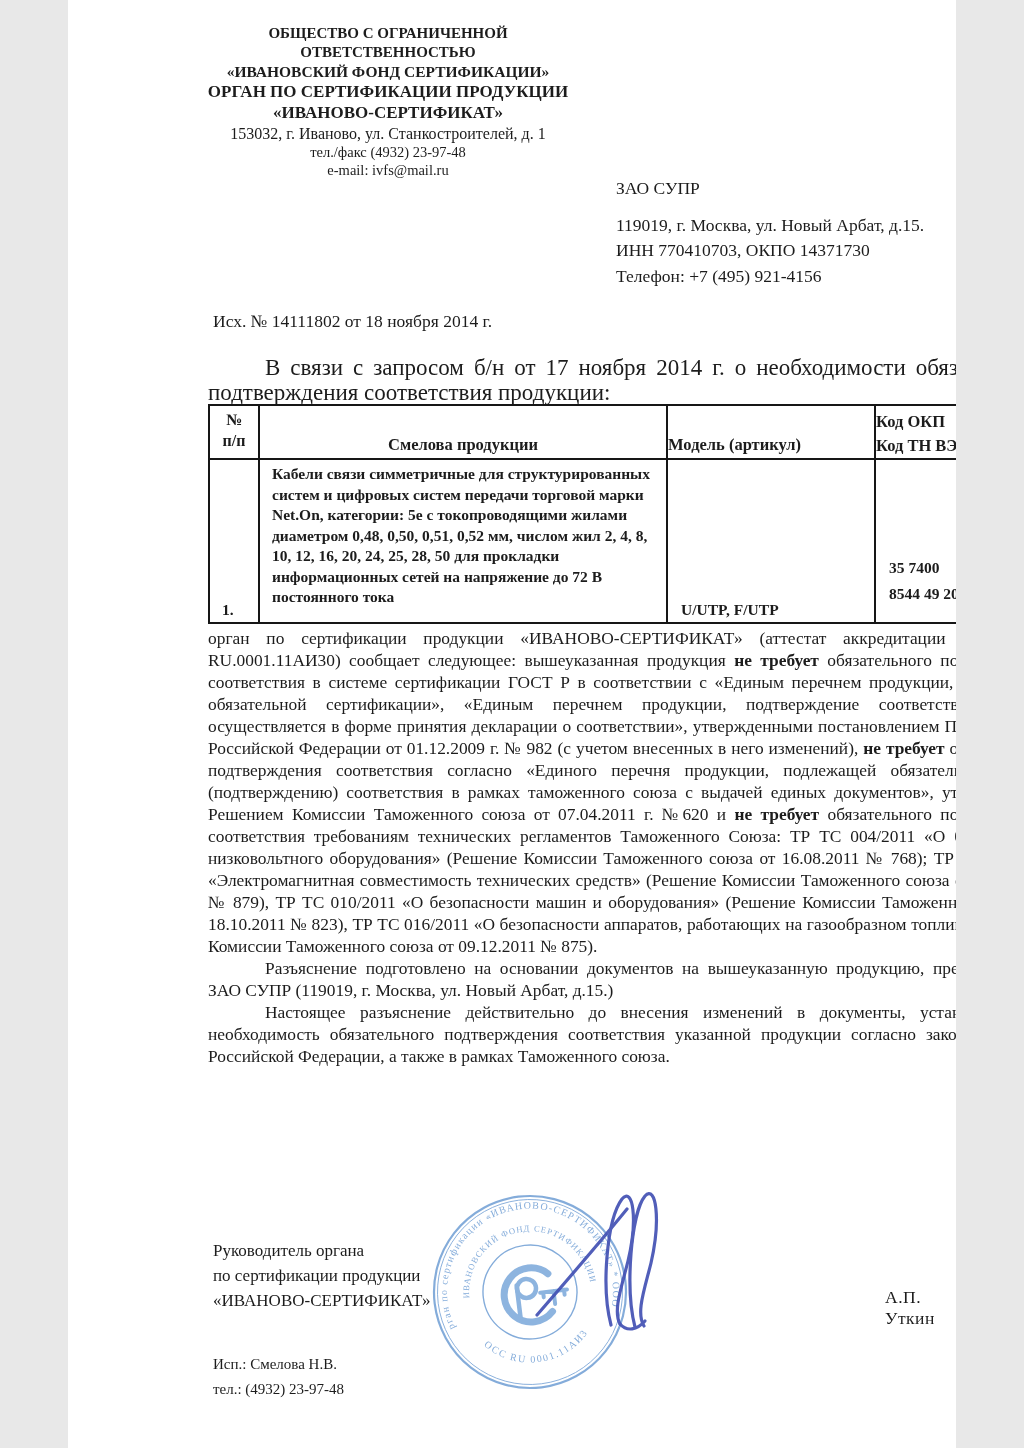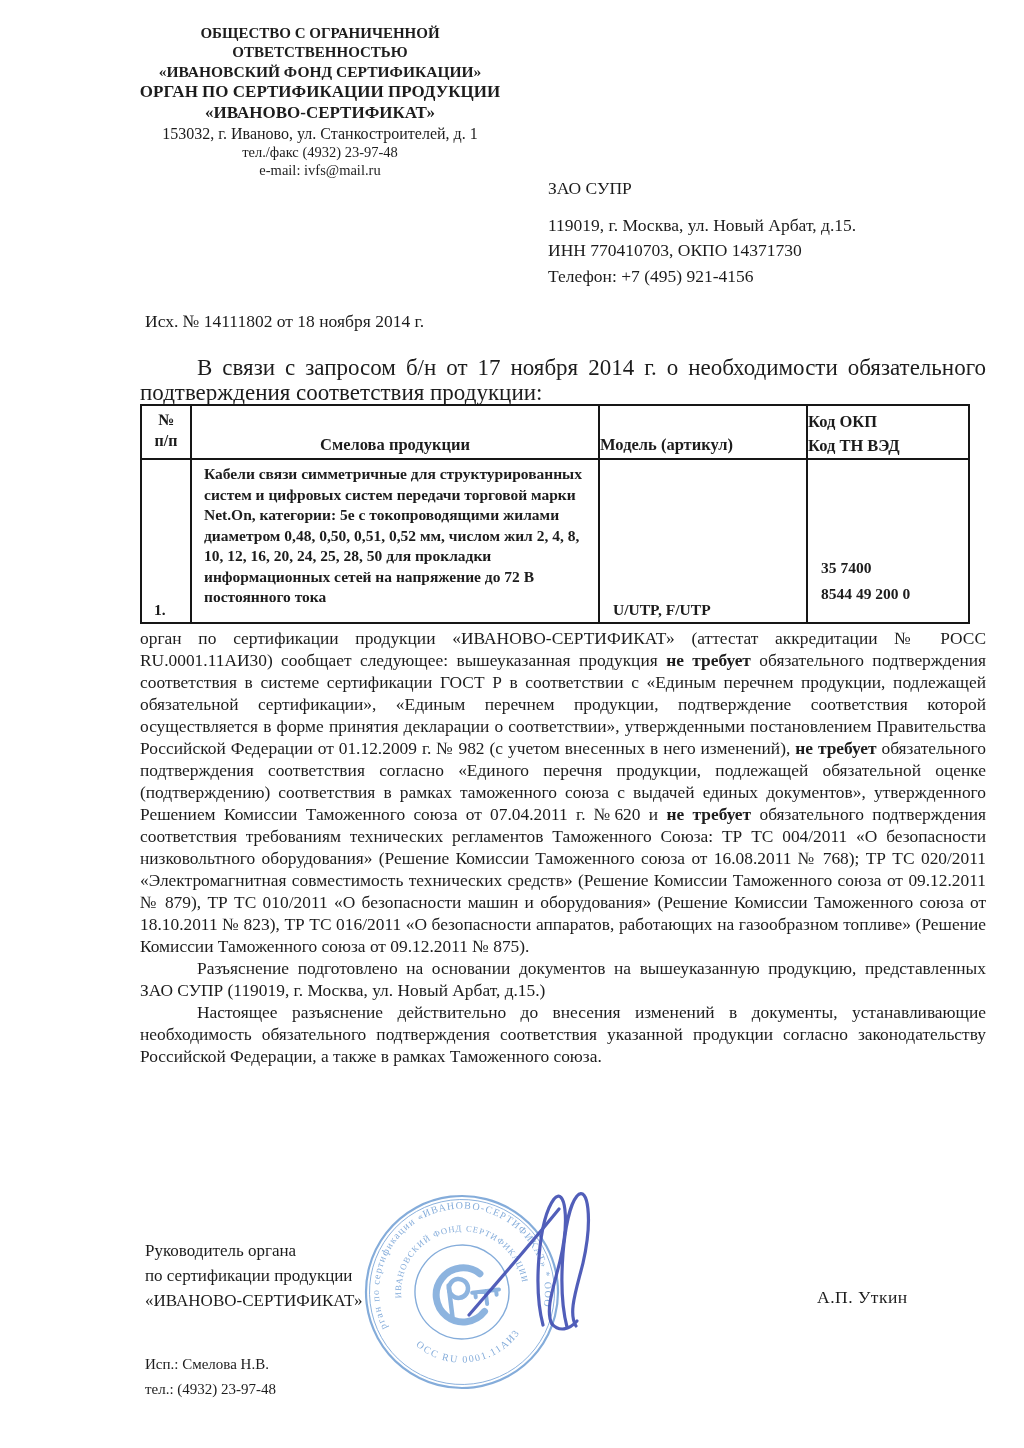--- a/index.html
+++ b/index.html
@@ -4,21 +4,21 @@
 <style>
   :root{
     --ink:#1c1c1c;
     --stamp:#6f9ed4;
     --sig:#4351b4;
   }
   *{margin:0;padding:0;box-sizing:border-box;}
   html,body{background:#e8e8e8;}
   .page{
     position:relative;
-    width:1024px;height:1448px;
+    width:888px;height:1448px;
     background:#ffffff;
     margin:0 auto;
     font-family:"Liberation Serif","DejaVu Serif",serif;
     color:var(--ink);
     overflow:hidden;
   }
   .abs{position:absolute;}
 
   
   .letterhead{left:120px;top:24px;width:400px;text-align:center;}

